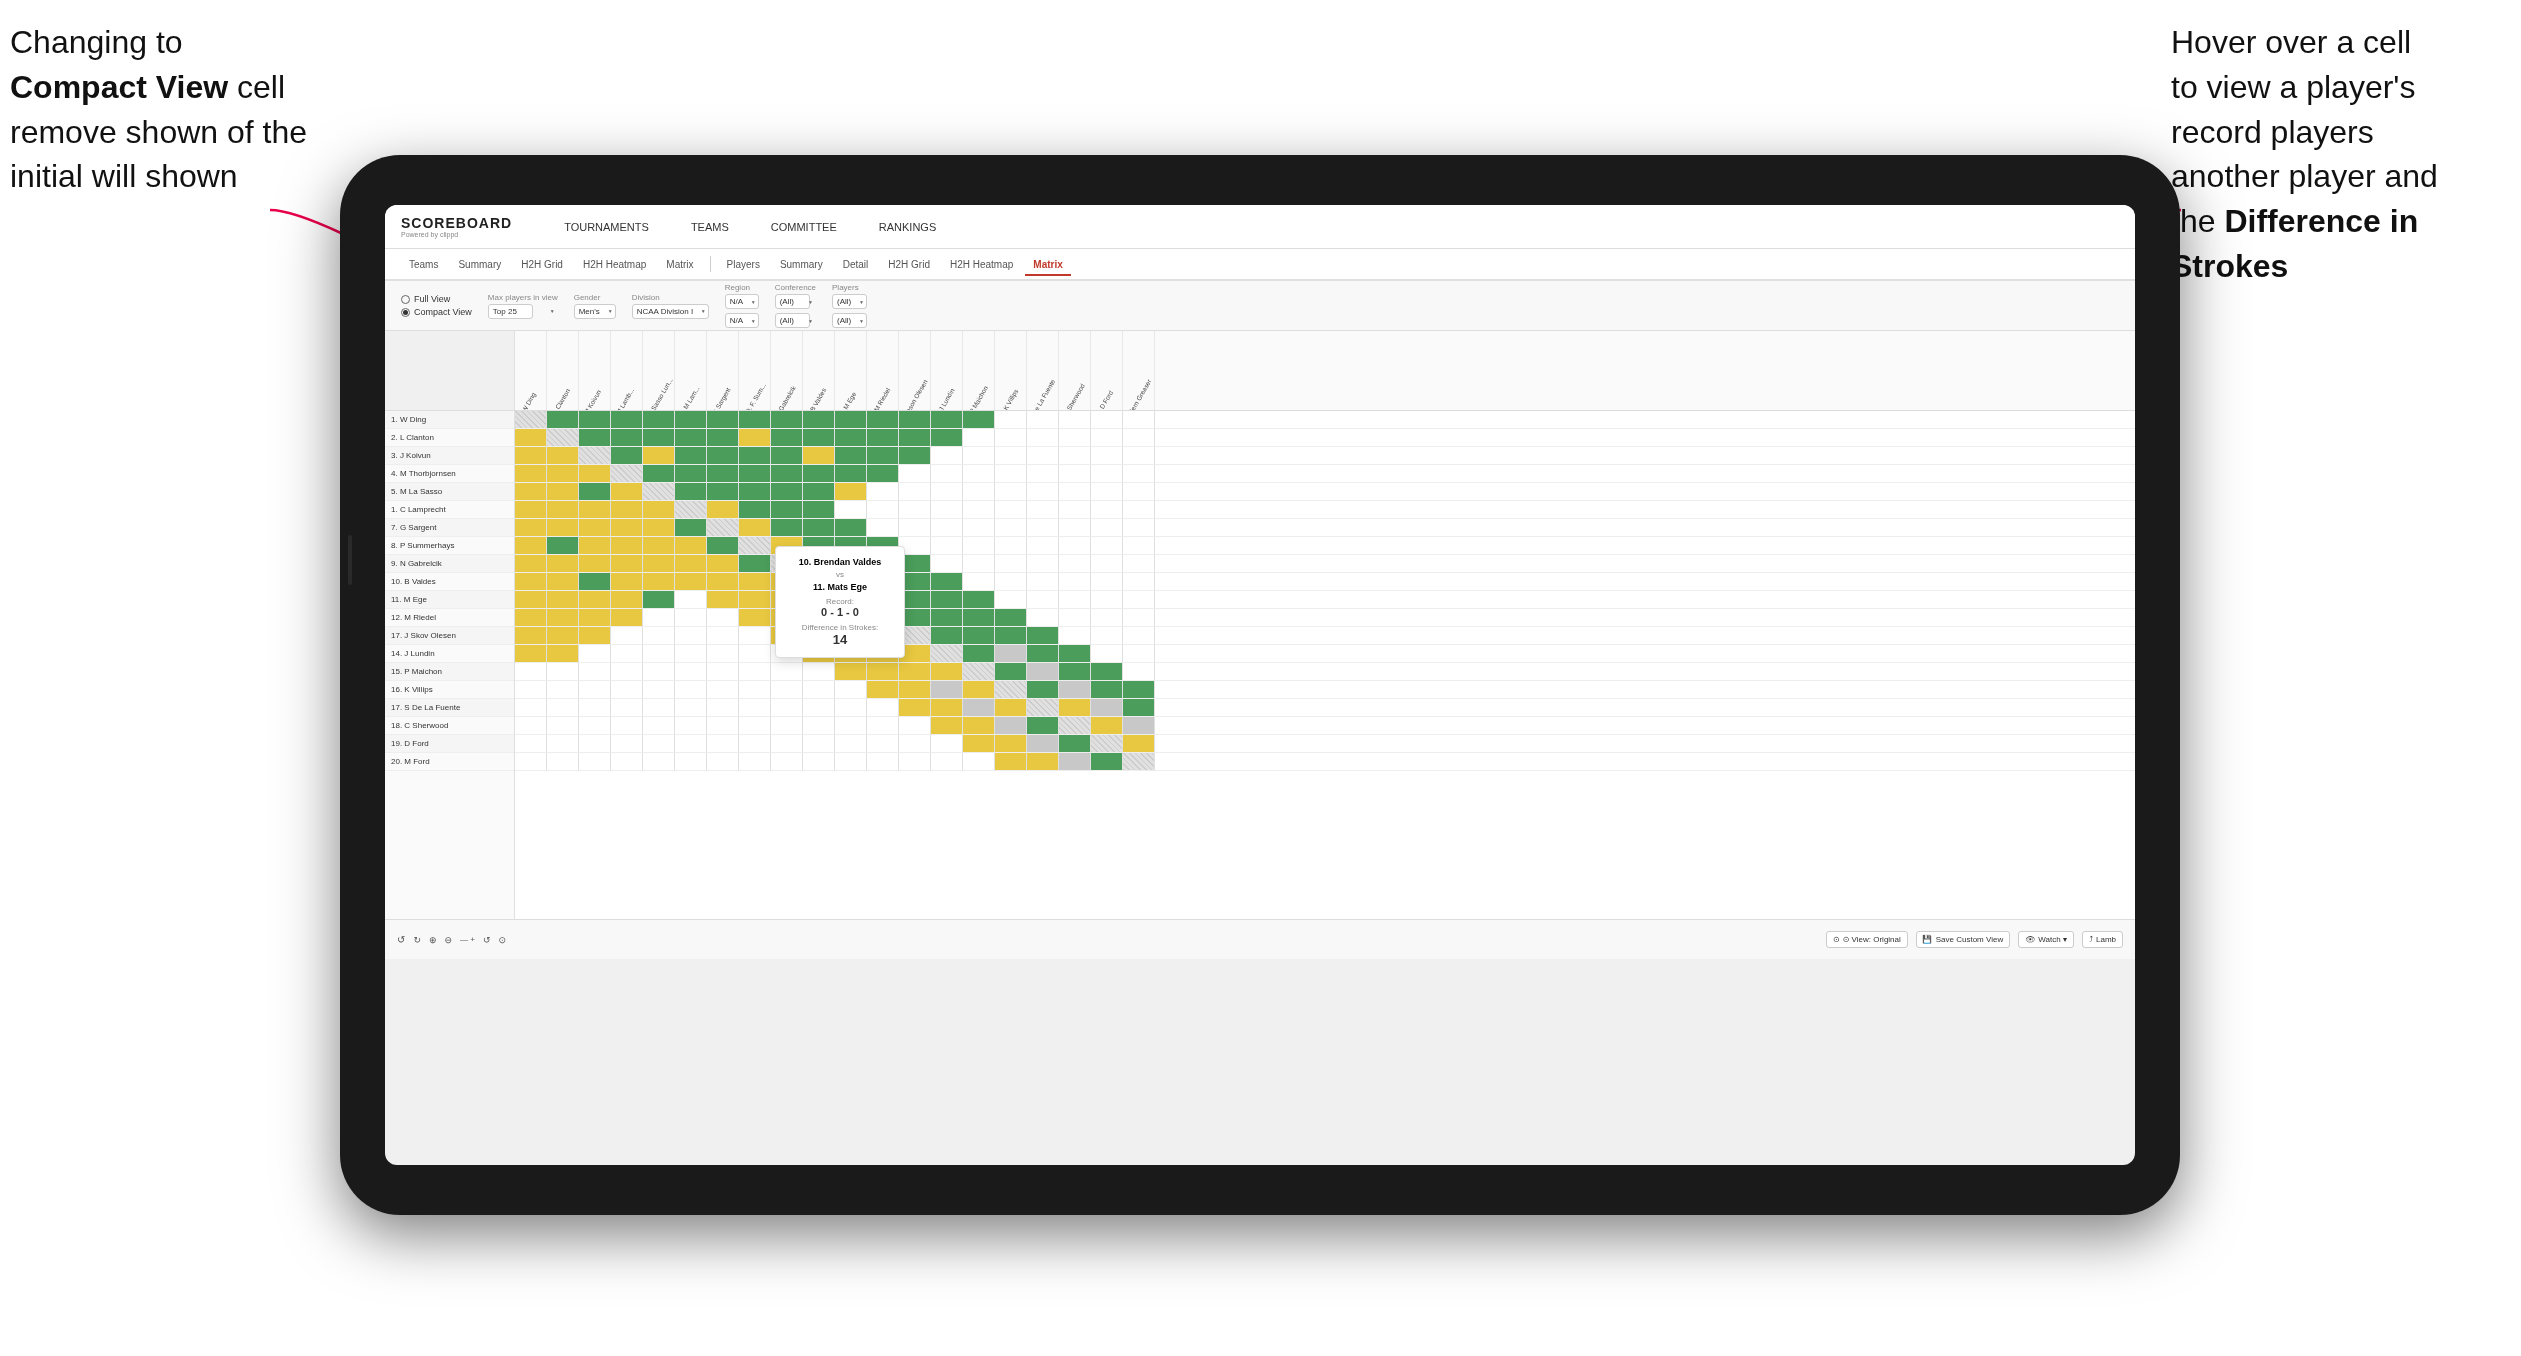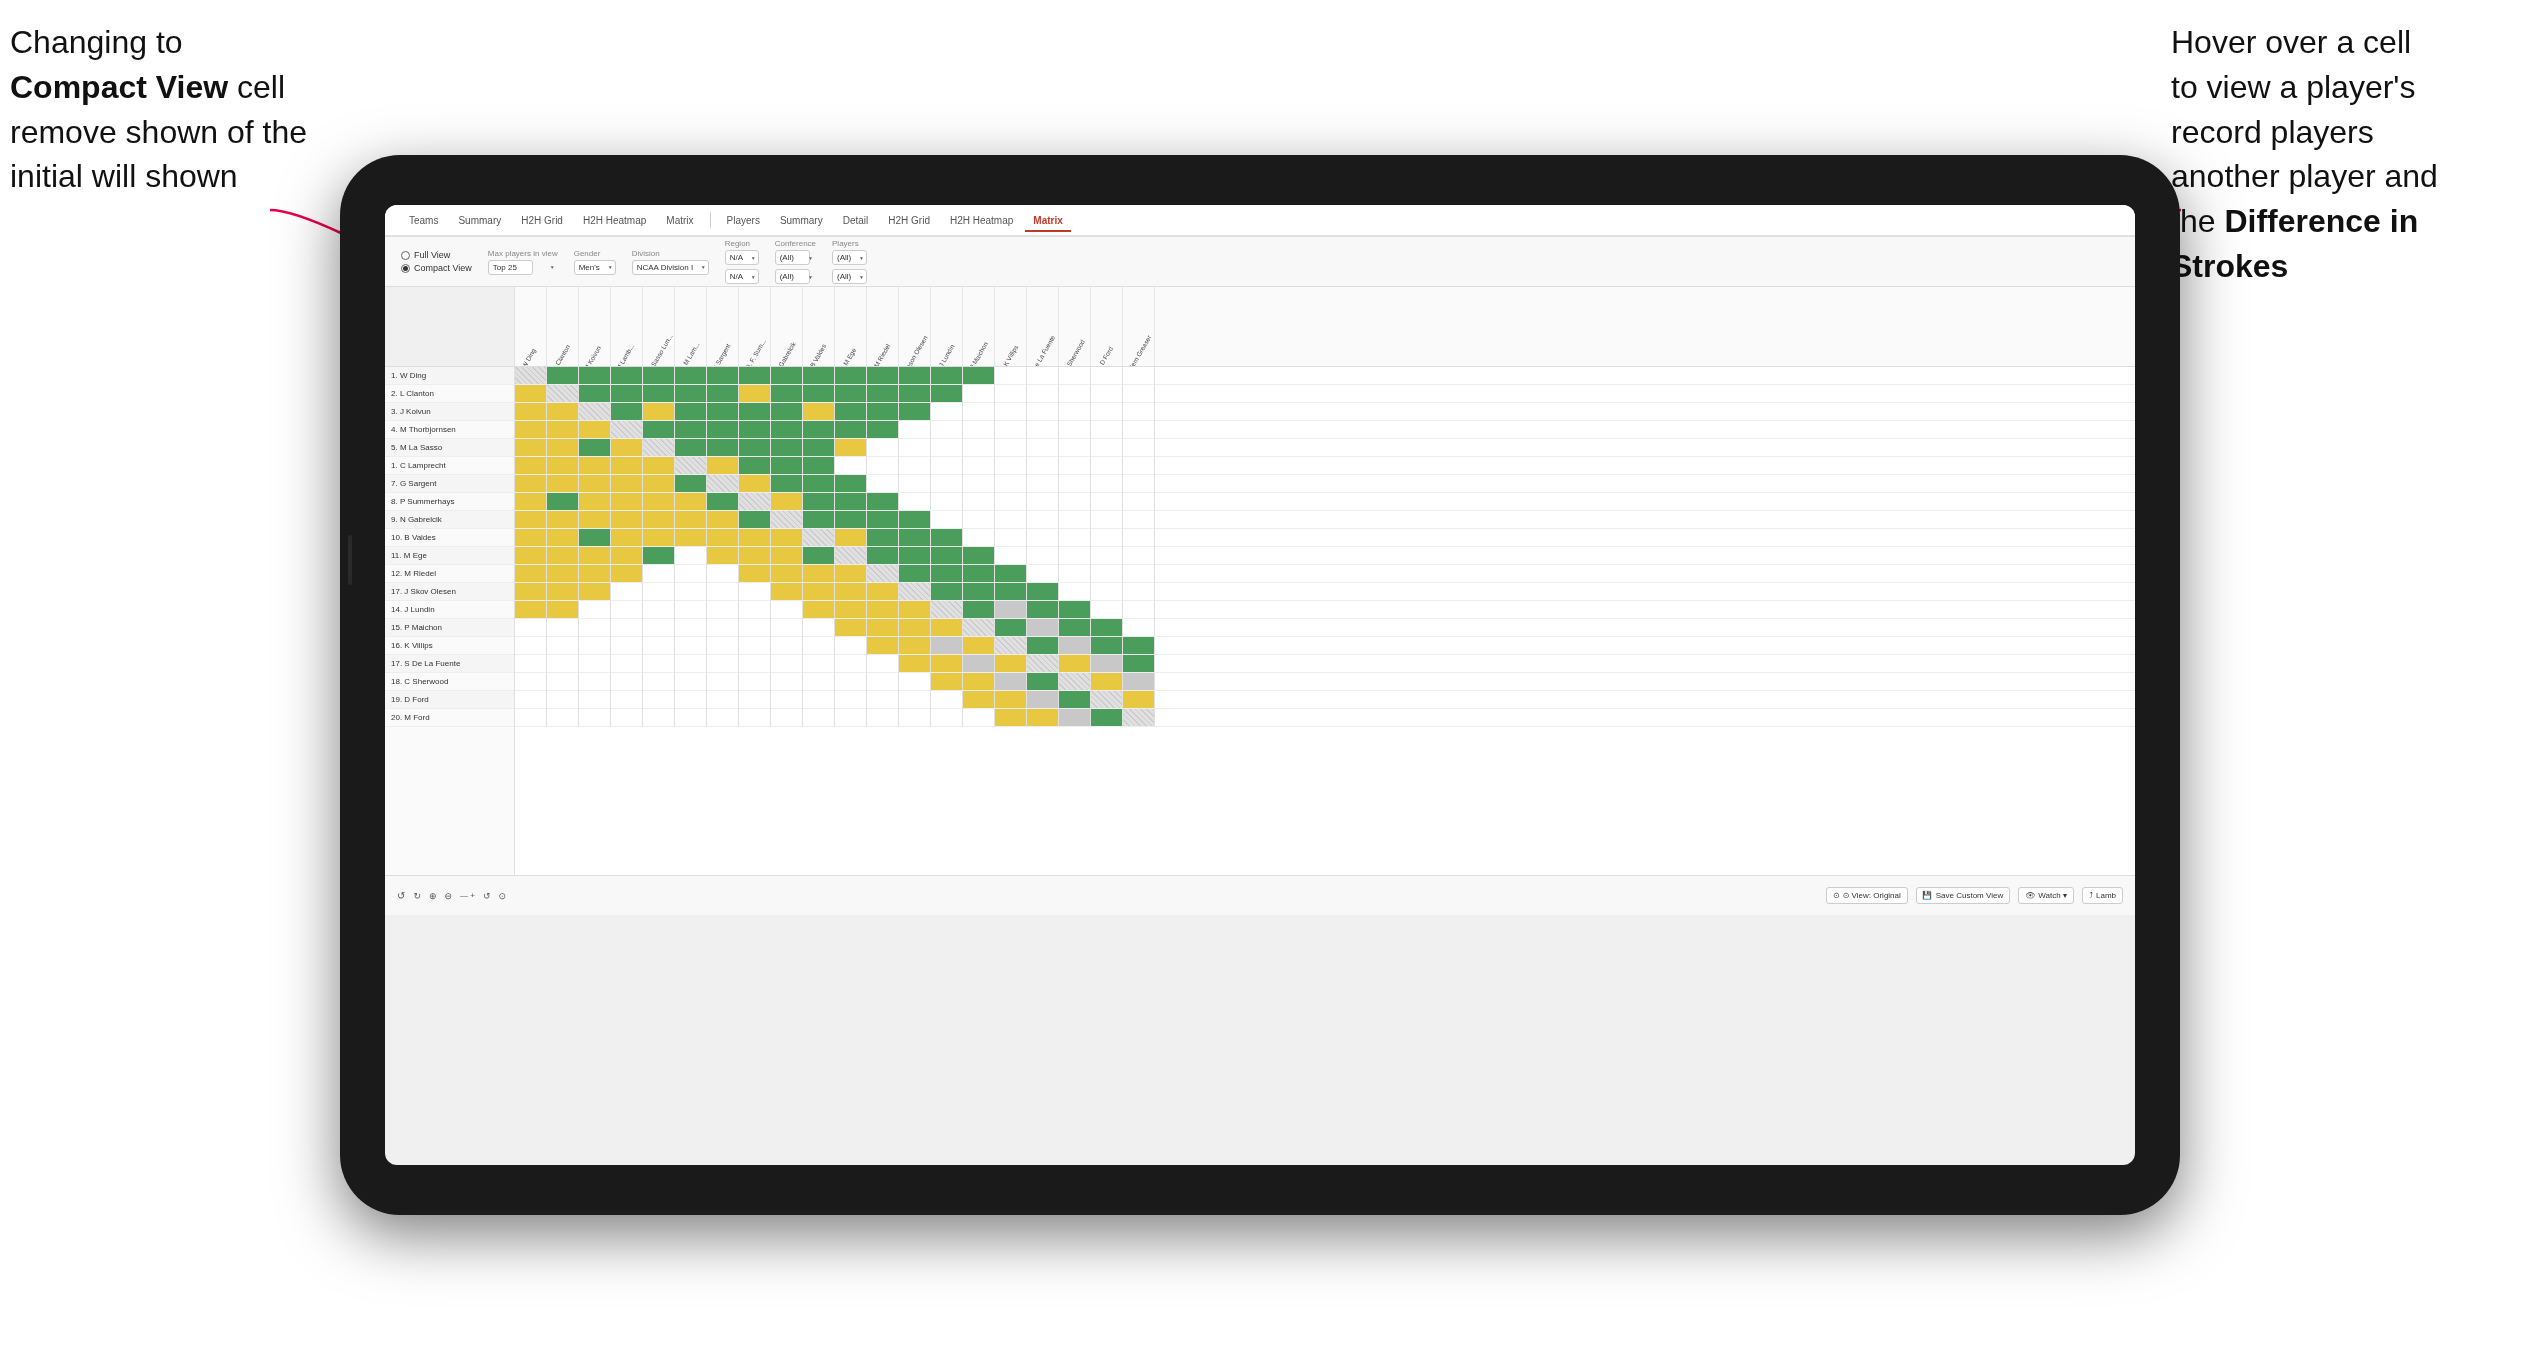--- a/index.html
+++ b/index.html
@@ -374,20 +374,30 @@
   </defs>
   <path d="M 310 10 C 260 10, 80 280, 30 430" stroke="#e8004a" stroke-width="2.5" fill="none" marker-end="url(#arrowhead-right)"></path>
 </svg>
 
 <div class="tablet-frame">
 
   <div style="position:absolute; left:8px; top:380px; width:4px; height:50px; background:#2a2a2a; border-radius:2px;"></div>
 
   <div class="tablet-screen">
 
+    <div class="app-header">
+      <div class="logo-area">
+        <span class="logo-text">SCOREBOARD</span>
+        <span class="logo-sub">Powered by clippd</span>
+      </div>
+      <span class="nav-item">TOURNAMENTS</span>
+      <span class="nav-item">TEAMS</span>
+      <span class="nav-item">COMMITTEE</span>
+      <span class="nav-item">RANKINGS</span>
+    </div>
 
     <div class="sub-nav">
       <span class="sub-nav-item">Teams</span>
       <span class="sub-nav-item">Summary</span>
       <span class="sub-nav-item">H2H Grid</span>
       <span class="sub-nav-item">H2H Heatmap</span>
       <span class="sub-nav-item">Matrix</span>
       <div class="sub-nav-divider"></div>
       <span class="sub-nav-item">Players</span>
       <span class="sub-nav-item">Summary</span>
@@ -1006,20 +1016,29 @@
               <div style="width: 32px; flex-shrink: 0; height: 18px; border-right: 1px solid rgb(224, 224, 224); border-bottom: 1px solid rgb(238, 238, 238); background-color: rgb(255, 255, 255);"></div>
               <div style="width: 32px; flex-shrink: 0; height: 18px; border-right: 1px solid rgb(224, 224, 224); border-bottom: 1px solid rgb(238, 238, 238); background-color: rgb(255, 255, 255);"></div>
               <div style="width: 32px; flex-shrink: 0; height: 18px; border-right: 1px solid rgb(224, 224, 224); border-bottom: 1px solid rgb(238, 238, 238); background-color: rgb(232, 200, 64);"></div>
               <div style="width: 32px; flex-shrink: 0; height: 18px; border-right: 1px solid rgb(224, 224, 224); border-bottom: 1px solid rgb(238, 238, 238); background-color: rgb(232, 200, 64);"></div>
               <div style="width: 32px; flex-shrink: 0; height: 18px; border-right: 1px solid rgb(224, 224, 224); border-bottom: 1px solid rgb(238, 238, 238); background-color: rgb(200, 200, 200);"></div>
               <div style="width: 32px; flex-shrink: 0; height: 18px; border-right: 1px solid rgb(224, 224, 224); border-bottom: 1px solid rgb(238, 238, 238); background-color: rgb(74, 157, 91);"></div>
               <div style="width: 32px; flex-shrink: 0; height: 18px; border-right: 1px solid rgb(224, 224, 224); border-bottom: 1px solid rgb(238, 238, 238); background: repeating-linear-gradient(45deg, rgb(204, 204, 204), rgb(204, 204, 204) 1px, rgb(224, 224, 224) 1px, rgb(224, 224, 224) 4px);"></div>
             </div>
           </div>
 
+        <div class="tooltip-popup" style="top: 215px; left: 260px;">
+          <div style="font-weight:600; font-size:9px;">10. Brendan Valdes</div>
+          <div class="tooltip-vs">vs</div>
+          <div style="font-weight:600; font-size:9px;">11. Mats Ege</div>
+          <div class="tooltip-record-label">Record:</div>
+          <div class="tooltip-record">0 - 1 - 0</div>
+          <div class="tooltip-diff-label">Difference in Strokes:</div>
+          <div class="tooltip-diff">14</div>
+        </div>
 
       </div>
     </div>
 
     <div class="bottom-toolbar">
       <span class="toolbar-icon" style="cursor:pointer;">↺</span>
       <span class="toolbar-icon" style="cursor:pointer; font-size:9px;">↻</span>
       <span class="toolbar-icon" style="cursor:pointer; font-size:9px;">⊕</span>
       <span class="toolbar-icon" style="cursor:pointer; font-size:9px;">⊖</span>
       <span style="font-size:8px;">— +</span>

